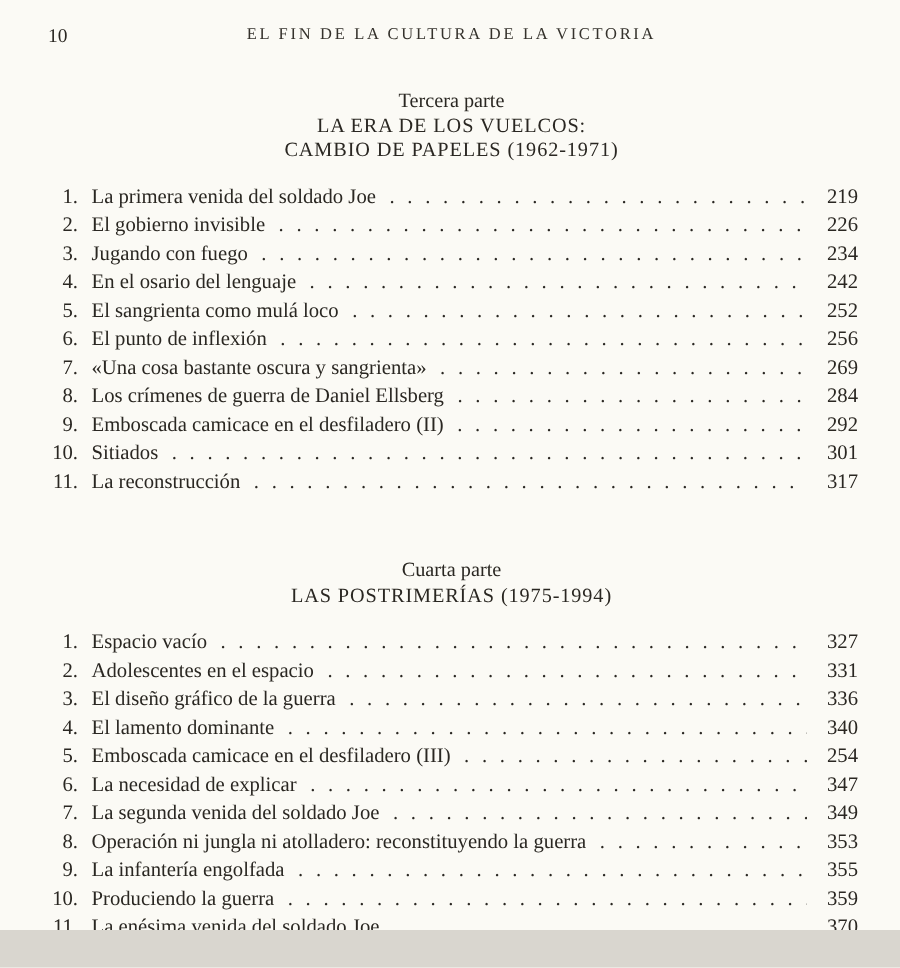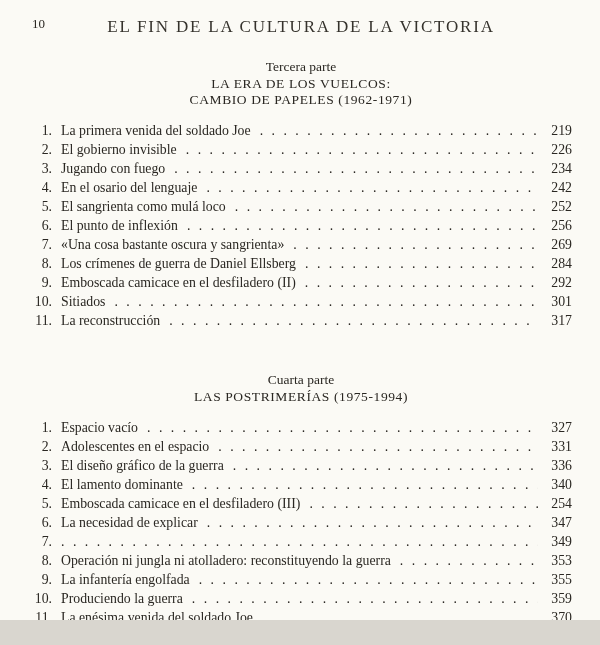--- a/index.html
+++ b/index.html
@@ -19,21 +19,21 @@
     position:relative;
     height:16px;
   }
   .folio {
     position:absolute; left:2px; top:0;
     font-size:13px;
   }
   .running-head {
     position:absolute; left:0; right:0; top:1px;
     text-align:center;
-    font-size:17px;
+    font-size:11px;
     letter-spacing:1.8px;
     color:#35322c;
   }
   .toc-section { margin-top:27px;font-family:Liberation Serif, serif; }
   .toc-section + .toc-section { margin-top:42px; }
   .part-label {
     text-align:center;
     font-size:13.5px;
     margin-bottom:1px;
   }
@@ -197,20 +197,21 @@
             <span class="pg">254</span>
           </div>
           <div class="entry">
             <span class="num">6.</span>
             <span class="etitle">La necesidad de explicar</span>
             <span class="dots"></span>
             <span class="pg">347</span>
           </div>
           <div class="entry">
             <span class="num">7.</span>
+            <span class="etitle">La segunda venida del soldado Joe</span>
             <span class="dots"></span>
             <span class="pg">349</span>
           </div>
           <div class="entry">
             <span class="num">8.</span>
             <span class="etitle">Operación ni jungla ni atolladero: reconstituyendo la guerra</span>
             <span class="dots"></span>
             <span class="pg">353</span>
           </div>
           <div class="entry">

